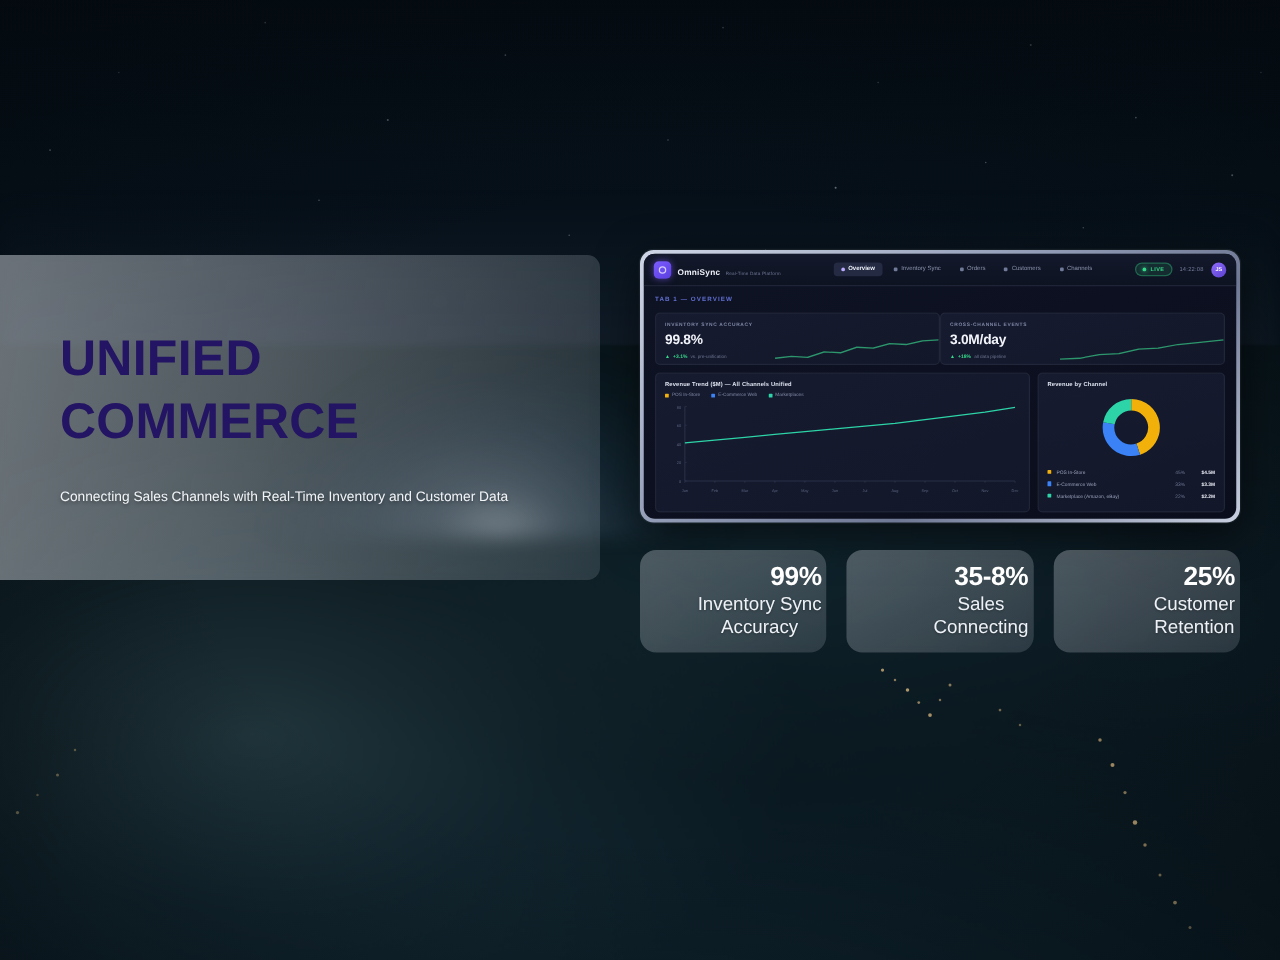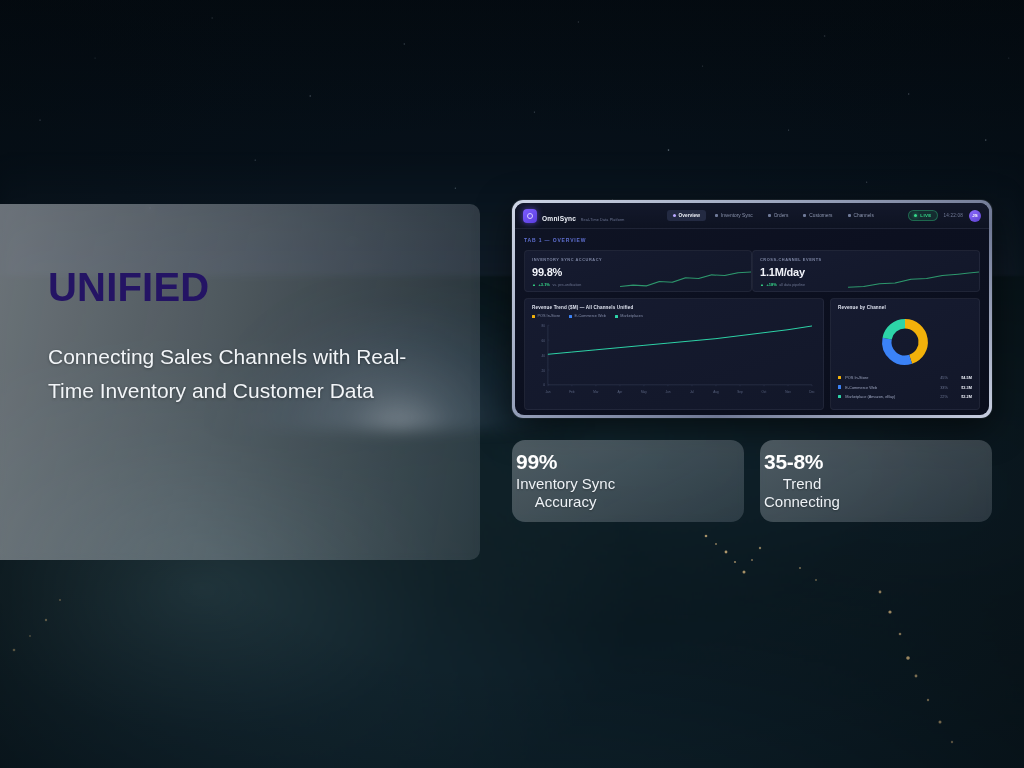--- a/index.html
+++ b/index.html
@@ -46,31 +46,31 @@
     position: absolute; inset: 0;
     background:
       radial-gradient(ellipse 85% 80% at 50% 55%, rgba(0,0,0,0) 40%, rgba(3,8,12,.55) 100%),
       linear-gradient(180deg, rgba(2,6,10,.45) 0%, rgba(0,0,0,0) 18%);
   }
   .stars { position: absolute; left:0; right:0; top:0; height: 46%; opacity:.85; }
   .city-lights { position:absolute; inset:0; opacity:.9; }
 
   
   .left-panel {
-    position: absolute; left: 0; top: 204px; width: 480px; height: 356px;
+    position: absolute; left: 0; top: 204px; width: 480px; height: 260px;
     background: linear-gradient(100deg, rgba(226,230,236,.46) 0%, rgba(214,220,228,.34) 45%, rgba(196,206,216,.16) 100%);
     backdrop-filter: blur(3px);
     border-top-right-radius: 10px; border-bottom-right-radius: 10px;
     padding: 58px 42px 0 48px;
   }
   .headline { font-size: 40px; font-weight: 700; line-height: 1.25; letter-spacing: .2px; }
   .headline .l1, .headline .l2 { display: block; color: #241464; }
   .headline .l3 { display: block; color: #ffffff; }
   .subhead {
-    margin-top: 28px; font-size: 21px; line-height: 1.62;
+    margin-top: 28px; font-size: 11px; line-height: 1.62;
     color: #f2f5f8; font-weight: 400; max-width: 400px;
     text-shadow: 0 1px 3px rgba(0,0,0,.35);
   }
 
   
   .dash-frame {
     position: absolute; left: 512px; top: 200px; width: 480px; height: 218px;
     border-radius: 11px; padding: 3px;
     background: linear-gradient(145deg, #cfd6e6 0%, #9aa4bd 35%, #6f7894 65%, #c8cfe0 100%);
     box-shadow: 0 10px 34px rgba(0,0,0,.55), 0 0 0 1px rgba(255,255,255,.08);
@@ -163,21 +163,21 @@
   .dl-name { font-size: 3.9px; color: #99a1bb; flex: 1; white-space: nowrap; }
   .dl-pct { font-size: 3.9px; color: #6d7693; width: 16px; text-align: right; }
   .dl-val { font-size: 3.9px; color: #e8ebf4; font-weight: 700; width: 20px; text-align: right; }
 
   
   .pills { position: absolute; left: 512px; top: 440px; width: 480px; display: flex; gap: 16px; }
   .pill {
     flex: 1; height: 82px; border-radius: 13px;
     background: linear-gradient(150deg, rgba(226,231,238,.30) 0%, rgba(190,200,212,.18) 100%);
     backdrop-filter: blur(3px);
-    display: flex; flex-direction: column; align-items: flex-start; justify-content: center;
+    display: flex; flex-direction: column; align-items: flex-end; justify-content: center;
     padding: 20px 4px;
   }
   .pill-num { font-size: 21px; font-weight: 700; color: #ffffff; letter-spacing: -.3px; line-height: 1.12; }
   .pill-text {
     font-size: 15px; color: #eef2f6; text-align: center; line-height: 1.22; margin-top: 1px;
     white-space: nowrap; text-shadow: 0 1px 2px rgba(0,0,0,.3);
   }
 </style>
 </head>
 <body>
@@ -241,20 +241,21 @@
         <circle cx="46" cy="620" r="1.2" opacity=".5"></circle>
       <circle cx="30" cy="636" r="1" opacity=".4"></circle>
         <circle cx="14" cy="650" r="1.3" opacity=".5"></circle>
     </g>
   </svg>
   <div class="bg-vignette"></div>
 
   <div class="left-panel">
     <h1 class="headline">
       <span class="l1">UNIFIED</span>
+      <span class="l2">COMMERCE</span>
     </h1>
     <p class="subhead">Connecting Sales Channels with Real-Time Inventory and Customer Data</p>
   </div>
 
   <div class="dash-frame">
     <div class="dash">
 
       <div class="dash-top">
         <div class="brand">
           <span class="brand-mark">
@@ -314,21 +315,21 @@
             </div>
             <svg class="kpi-spark" viewBox="0 0 100 30" preserveAspectRatio="none">
               <polyline points="0,24 10,22 20,23 30,17 40,18 50,12 60,13 70,8 80,9 90,5 100,4" fill="none" stroke="#2f9e70" stroke-width="1.4"></polyline>
             </svg>
           </div>
 
 
 
           <div class="kpi">
             <div class="kpi-label">CROSS-CHANNEL EVENTS</div>
-            <div class="kpi-value">1.1M/day</div>
+            <div class="kpi-value">3.0M/day</div>
             <div class="kpi-delta">
               <span class="kpi-arrow">▲</span>
               <span class="kpi-pct">+18%</span>
               <span class="kpi-note">all data pipeline</span>
             </div>
             <svg class="kpi-spark" viewBox="0 0 100 30" preserveAspectRatio="none">
               <polyline points="0,25 12,24 24,20 36,19 48,14 60,13 72,9 84,7 100,4" fill="none" stroke="#2f9e70" stroke-width="1.4"></polyline>
             </svg>
           </div>
 
@@ -433,19 +434,26 @@
     <div class="pill">
       <div class="pill-num">99%</div>
       <div class="pill-text">
         <span>Inventory Sync</span><br>
         <span>Accuracy</span>
       </div>
     </div>
     <div class="pill">
       <div class="pill-num">35-8%</div>
       <div class="pill-text">
-        <span>Trend</span><br>
+        <span>Sales</span><br>
         <span>Connecting</span>
       </div>
     </div>
+    <div class="pill">
+      <div class="pill-num">25%</div>
+      <div class="pill-text">
+        <span>Customer</span><br>
+        <span>Retention</span>
+      </div>
+    </div>
   </div>
 
 </div>
 
 </body></html>

